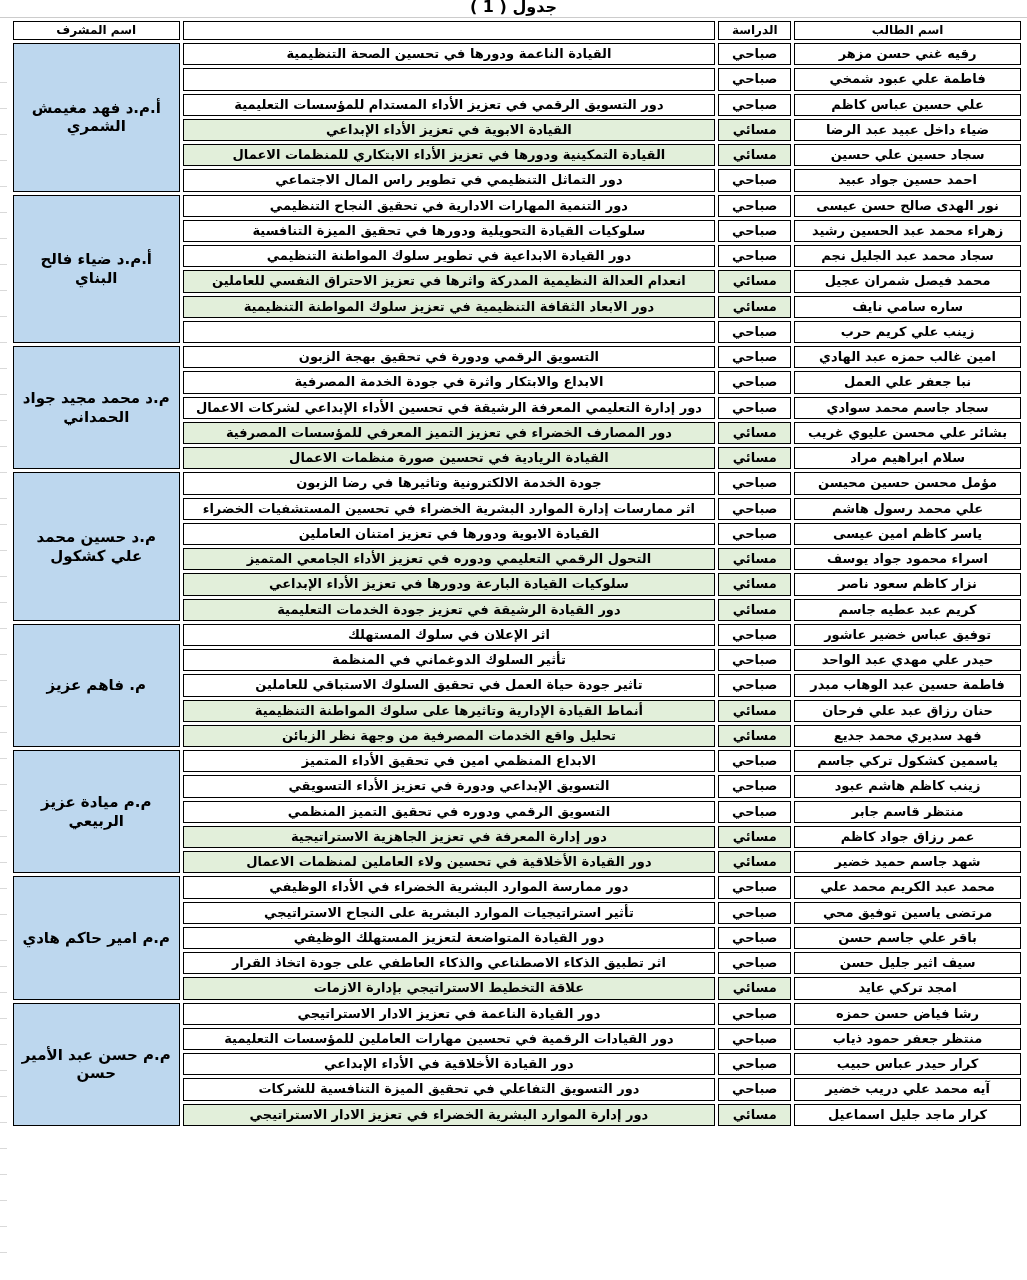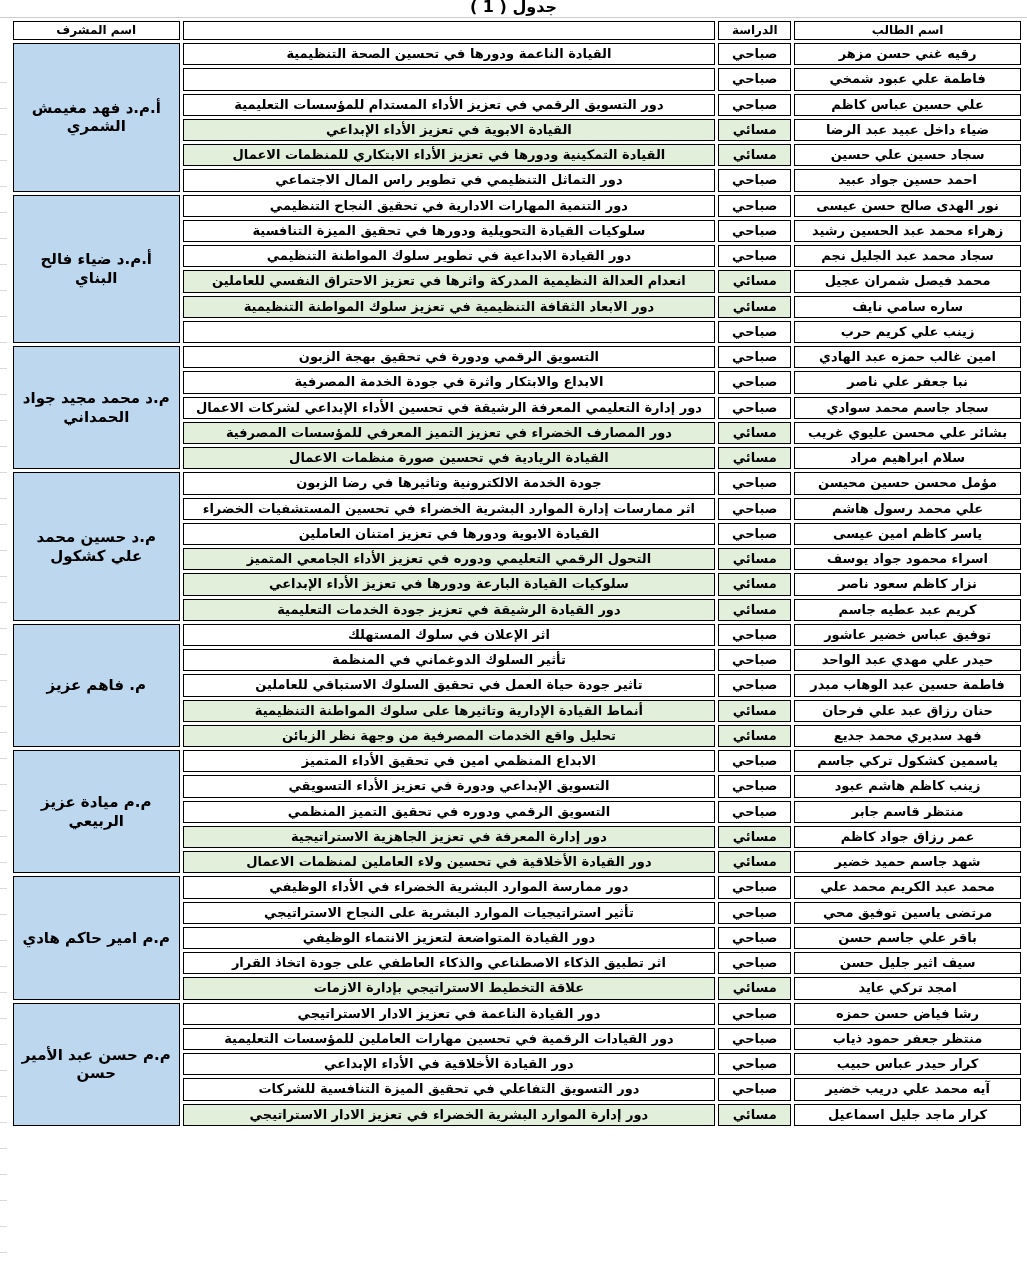--- a/index.html
+++ b/index.html
@@ -161,21 +161,21 @@
           <td class="cell-study">صباحي</td>
           <td class="cell-thesis"></td>
         </tr>
         <tr>
           <td class="cell-student">امين غالب حمزه عبد الهادي</td>
           <td class="cell-study">صباحي</td>
           <td class="cell-thesis">التسويق الرقمي ودورة في تحقيق بهجة الزبون</td>
           <td class="cell-supervisor" rowspan="5">م.د محمد مجيد جواد الحمداني</td>
         </tr>
         <tr>
-          <td class="cell-student">نبا جعفر علي ناصر</td>
+          <td class="cell-student">نبا جعفر علي العمل</td>
           <td class="cell-study">صباحي</td>
           <td class="cell-thesis">الابداع والابتكار واثرة في جودة الخدمة المصرفية</td>
         </tr>
         <tr>
           <td class="cell-student">سجاد جاسم محمد سوادي</td>
           <td class="cell-study">صباحي</td>
           <td class="cell-thesis">دور إدارة التعليمي المعرفة الرشيقة في تحسين الأداء الإبداعي لشركات الاعمال</td>
         </tr>
         <tr>
           <td class="cell-student">بشائر علي محسن عليوي غريب</td>
@@ -277,21 +277,21 @@
           <td class="cell-supervisor" rowspan="5">م.م امير حاكم هادي</td>
         </tr>
         <tr>
           <td class="cell-student">مرتضى ياسين توفيق محي</td>
           <td class="cell-study">صباحي</td>
           <td class="cell-thesis">تأثير استراتيجيات الموارد البشرية على النجاح الاستراتيجي</td>
         </tr>
         <tr>
           <td class="cell-student">باقر علي جاسم حسن</td>
           <td class="cell-study">صباحي</td>
-          <td class="cell-thesis">دور القيادة المتواضعة لتعزيز الانتماء الوظيفي</td>
+          <td class="cell-thesis">دور القيادة المتواضعة لتعزيز المستهلك الوظيفي</td>
         </tr>
         <tr>
           <td class="cell-student">سيف اثير جليل حسن</td>
           <td class="cell-study">صباحي</td>
           <td class="cell-thesis">اثر تطبيق الذكاء الاصطناعي والذكاء العاطفي على جودة اتخاذ القرار</td>
         </tr>
         <tr>
           <td class="cell-student">امجد تركي عايد</td>
           <td class="cell-study evening">مسائي</td>
           <td class="cell-thesis evening">علاقة التخطيط الاستراتيجي بإدارة الازمات</td>

